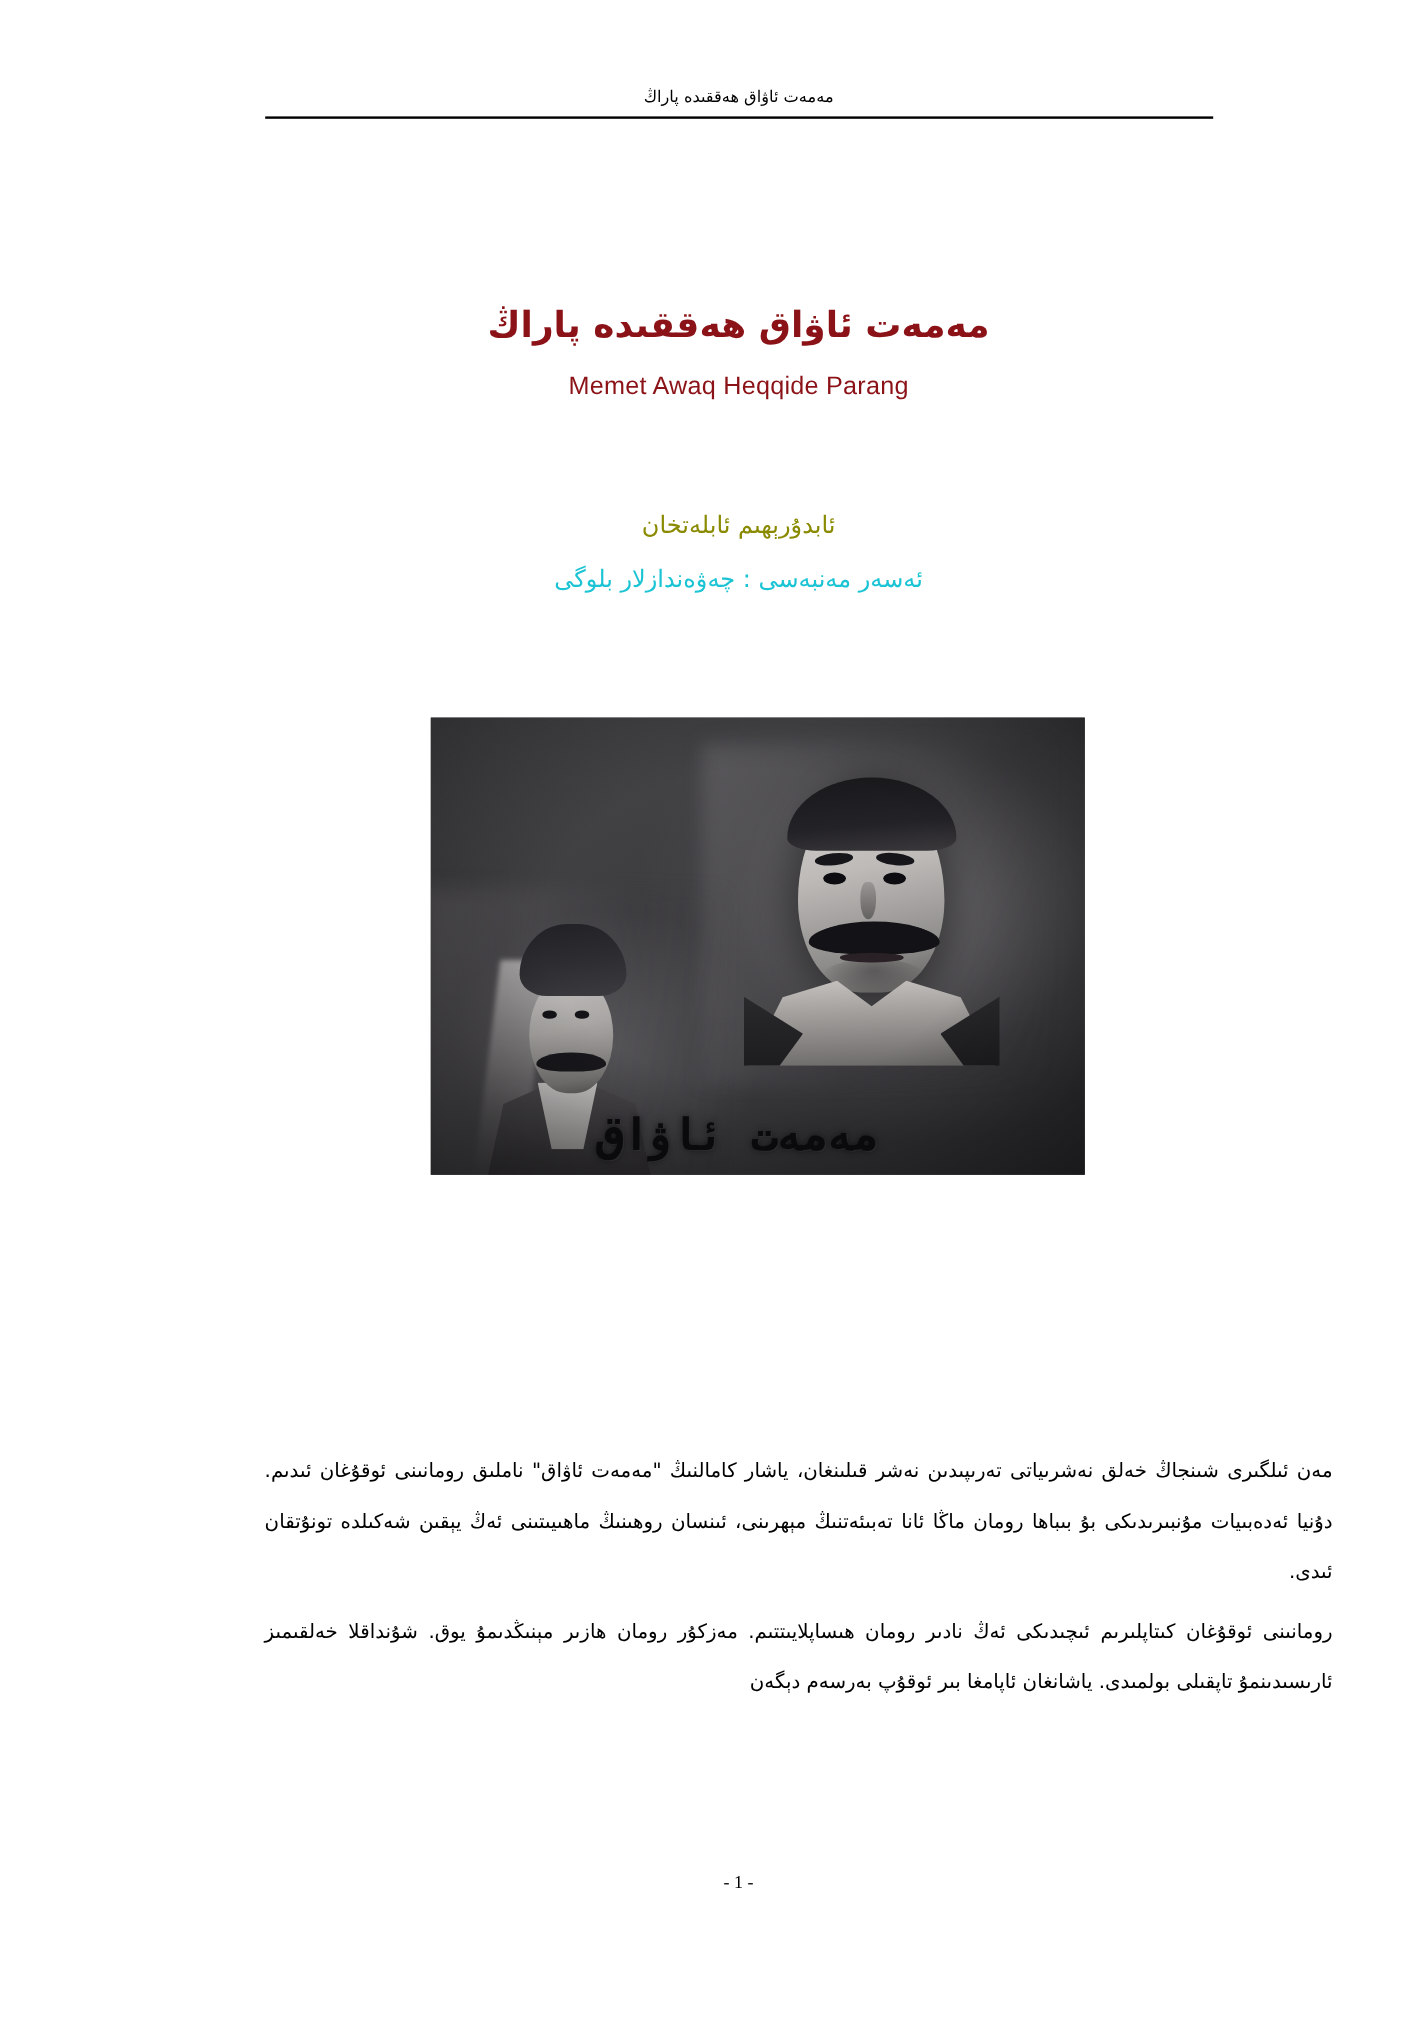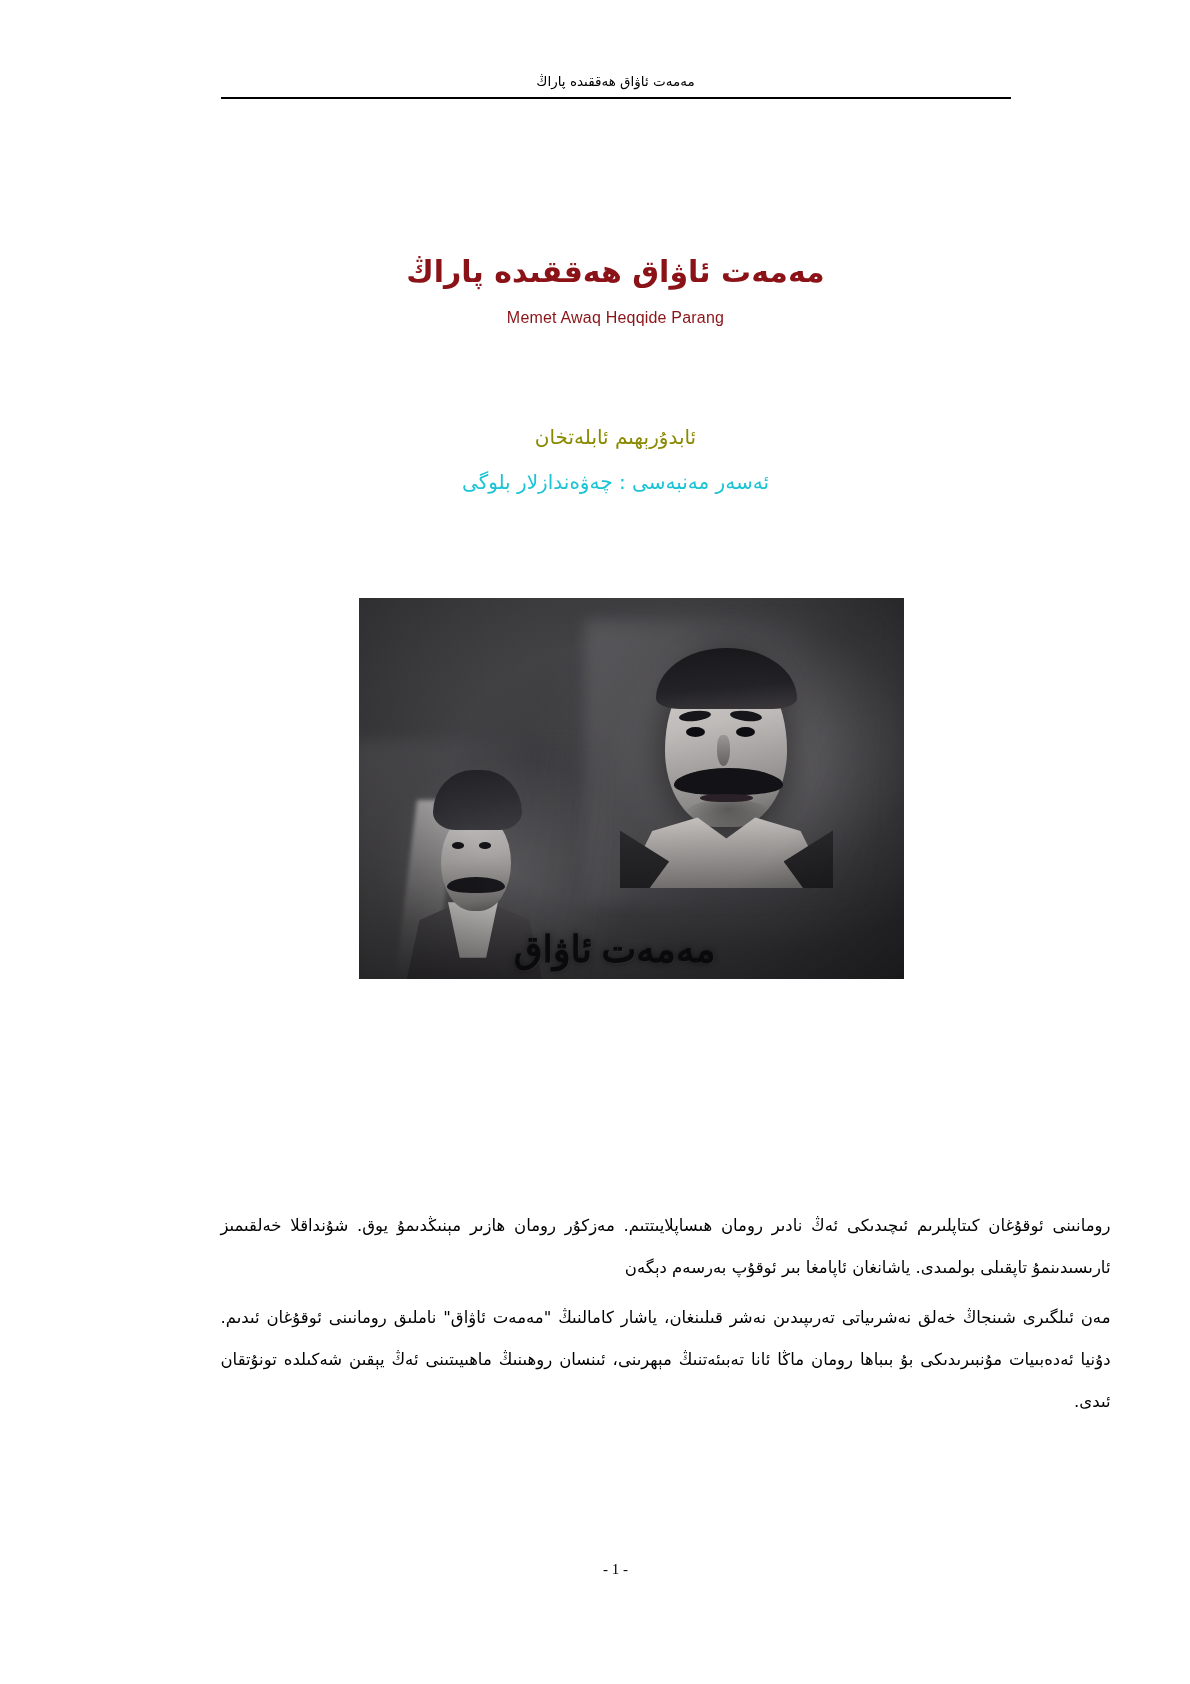--- a/index.html
+++ b/index.html
@@ -65,21 +65,21 @@
     line-height: 1.35;
     font-weight: 700;
     color: #8B1318;
     direction: rtl;
     unicode-bidi: embed;
     margin: 0;
   }
 
   .doc-subtitle {
     font-family: "Liberation Sans", "DejaVu Sans", sans-serif;
-    font-size: 16px;
+    font-size: 21px;
     line-height: 1.4;
     font-weight: 400;
     color: #8B1318;
     margin: 14px 0 0 0;
     letter-spacing: 0.2px;
   }
 
   
   .credits-block {
     position: absolute;
@@ -353,21 +353,21 @@
     clip-path: polygon(16% 0%, 84% 0%, 68% 100%, 32% 100%);
   }
 
   
   .poster-caption {
     position: absolute;
     left: 0;
     right: 6%;
     bottom: 3%;
     text-align: center;
-    font-family: Liberation Serif, serif;
+    font-family: Liberation Mono, monospace;
     font-size: 37px;
     font-weight: 700;
     color: #0a0a0c;
     direction: rtl;
     unicode-bidi: embed;
     letter-spacing: 2px;
     text-shadow: 0 0 6px rgba(0,0,0,0.55), 1px 1px 0 rgba(60,60,62,0.6);
     line-height: 1;
   }
 
@@ -459,21 +459,21 @@
         <div class="mustache"></div>
       </div>
 
       <div class="poster-vignette"></div>
 
       <div class="poster-caption">مەمەت ئاۋاق</div>
     </div>
   </div>
 
   <div class="body-copy">
+    <p class="body-para">مەن ئىلگىرى شىنجاڭ خەلق نەشرىياتى تەرىپىدىن نەشر قىلىنغان، ياشار كامالنىڭ "مەمەت ئاۋاق" ناملىق رومانىنى ئوقۇغان ئىدىم. دۇنيا ئەدەبىيات مۇنبىرىدىكى بۇ بىباھا رومان ماڭا ئانا تەبىئەتنىڭ مېھرىنى، ئىنسان روھىنىڭ ماھىيىتىنى ئەڭ يېقىن شەكىلدە تونۇتقان ئىدى.</p>
     <p class="body-para">رومانىنى ئوقۇغان كىتاپلىرىم ئىچىدىكى ئەڭ نادىر رومان ھىساپلايىتتىم. مەزكۇر رومان ھازىر مېنىڭدىمۇ يوق. شۇنداقلا خەلقىمىز ئارىسىدىنمۇ تاپقىلى بولمىدى. ياشانغان ئاپامغا بىر ئوقۇپ بەرسەم دېگەن</p>
-    <p class="body-para">مەن ئىلگىرى شىنجاڭ خەلق نەشرىياتى تەرىپىدىن نەشر قىلىنغان، ياشار كامالنىڭ "مەمەت ئاۋاق" ناملىق رومانىنى ئوقۇغان ئىدىم. دۇنيا ئەدەبىيات مۇنبىرىدىكى بۇ بىباھا رومان ماڭا ئانا تەبىئەتنىڭ مېھرىنى، ئىنسان روھىنىڭ ماھىيىتىنى ئەڭ يېقىن شەكىلدە تونۇتقان ئىدى.</p>
   </div>
 
   <div class="page-footer">
     <span class="page-number">- 1 -</span>
   </div>
 
 </div>
 
 </body></html>

